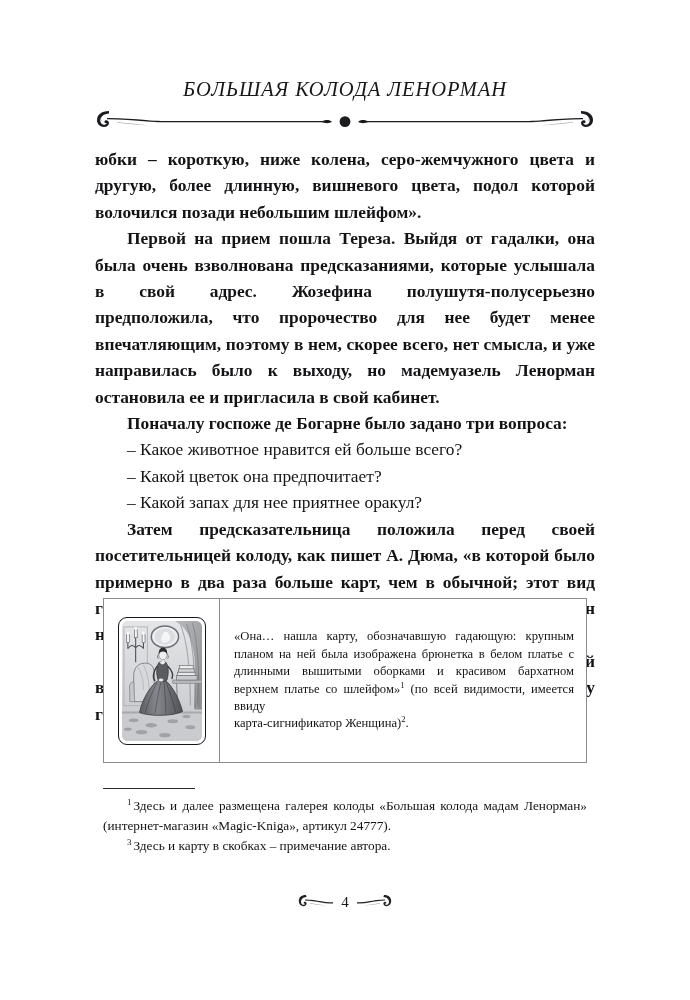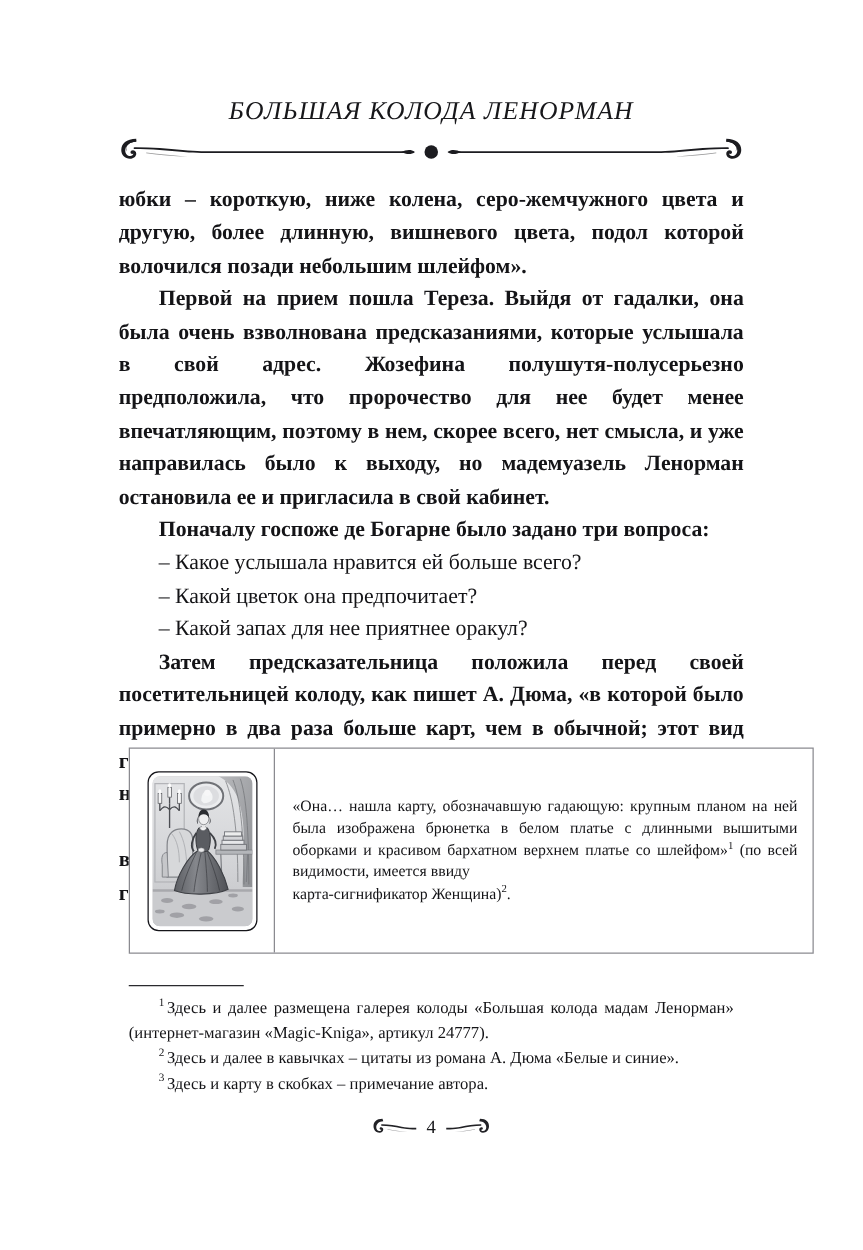--- a/index.html
+++ b/index.html
@@ -75,21 +75,21 @@
     font-size: 11px;
     vertical-align: super;
     line-height: 0;
   }
 
   
   .cardbox {
     position: absolute;
     left: 103px;
     top: 598px;
-    width: 548px;
+    width: 484px;
     height: 165px;
     border: 1px solid #8a8a90;
     box-sizing: border-box;
     display: flex;
     background: #ffffff;
   }
   .cardbox-left {
     width: 116px;
     border-right: 1px solid #8a8a90;
     box-sizing: border-box;
@@ -222,21 +222,21 @@
           </g>
         </g>
       </svg>
     </div>
   </div>
 
   <div class="body-col">
     <p class="para">юбки – короткую, ниже колена, серо-жемчужного цвета и другую, более длинную, вишневого цвета, подол которой волочился позади небольшим шлейфом».</p>
     <p class="para indent">Первой на прием пошла Тереза. Выйдя от гадалки, она была очень взволнована предсказаниями, которые услышала в свой адрес. Жозефина полушутя-полусерьезно предположила, что пророчество для нее будет менее впечатляющим, поэтому в нем, скорее всего, нет смысла, и уже направилась было к выходу, но мадемуазель Ленорман остановила ее и пригласила в свой кабинет.</p>
     <p class="para indent">Поначалу госпоже де Богарне было задано три вопроса:</p>
-    <p class="qline">– Какое услышала нравится ей больше всего?</p>
+    <p class="qline">– Какое животное нравится ей больше всего?</p>
     <p class="qline">– Какой цветок она предпочитает?</p>
     <p class="qline">– Какой запах для нее приятнее оракул?</p>
     <p class="para indent">Затем предсказательница положила перед своей посетительницей колоду, как пишет А. Дюма, «в которой было примерно в два раза больше карт, чем в обычной; этот вид гадания изобрели всего лишь несколько месяцев назад, и он назывался „великий оракул“».</p>
     <p class="para indent"><span>Так, на страницах романа мы встречаем, по всей видимости, намек на Большую колоду Ленорман</span><sup class="fn">1</sup><span>. Поначалу гадалка вытащила три карты:</span></p>
   </div>
 
   <div class="cardbox">
     <div class="cardbox-left">
       <div class="card-frame">
         <div class="card-art">
@@ -359,21 +359,20 @@
       </div>
     </div>
     <div class="cardbox-right">
       <p class="quote-text"><span>«Она… нашла карту, обозначавшую гадающую: крупным планом на ней была изображена брюнетка в белом платье с длинными вышитыми оборками и красивом бархатном верхнем платье со шлейфом»</span><sup>1</sup><span> (по всей видимости, имеется ввиду</span><span class="lastline"><span>карта-сигнификатор Женщина)</span><sup>2</sup><span>.</span></span></p>
     </div>
   </div>
 
   <div class="footnotes">
     <div class="fn-rule"></div>
     <p class="footnote"><sup>1</sup><span>Здесь и далее размещена галерея колоды «Большая колода мадам Ленорман» (интернет-магазин «Magic-Kniga», артикул 24777).</span></p>
-    <p class="footnote"><sup>2</sup><span>Здесь и далее в кавычках – цитаты из романа А. Дюма «Белые и синие».</span></p>
     <p class="footnote"><sup>3</sup><span>Здесь и карту в скобках – примечание автора.</span></p>
   </div>
 
   <div class="folio">
     <span>
       <svg width="36" height="18" viewBox="0 0 36 18" xmlns="http://www.w3.org/2000/svg">
         <g fill="#222226">
           <path d="M8 2 C3 2 0.8 4.6 0.8 8 C0.8 11 3 13.2 5.6 13.2 C7.4 13.2 8.6 12 8.6 10.6 C8.6 9.6 7.8 8.8 6.9 8.8 C6.2 8.8 5.7 9.2 5.7 9.8 C5.7 10.3 6.1 10.7 6.6 10.7 C6.8 10.7 7 10.6 7.1 10.5 C7.05 11.3 6.4 11.8 5.6 11.8 C4.1 11.8 3 10.6 3 8.7 C3 6.2 5.2 4.1 8.6 4 Z"></path>
           <path d="M7 7.6 C12 7.6 18 8.6 23 9.6 C26 10.2 29 10.5 32 10.5 L35 10.5 L35 9.2 L32 9.2 C29 9.2 26.4 8.9 23.4 8.3 C18.4 7.3 12.4 6.3 7 6.4 Z"></path>
           <path d="M12 10.6 C17 11.6 23 12.4 28 12.6 C23 11.9 17 11.1 12 10.1 Z" opacity="0.45"></path>

